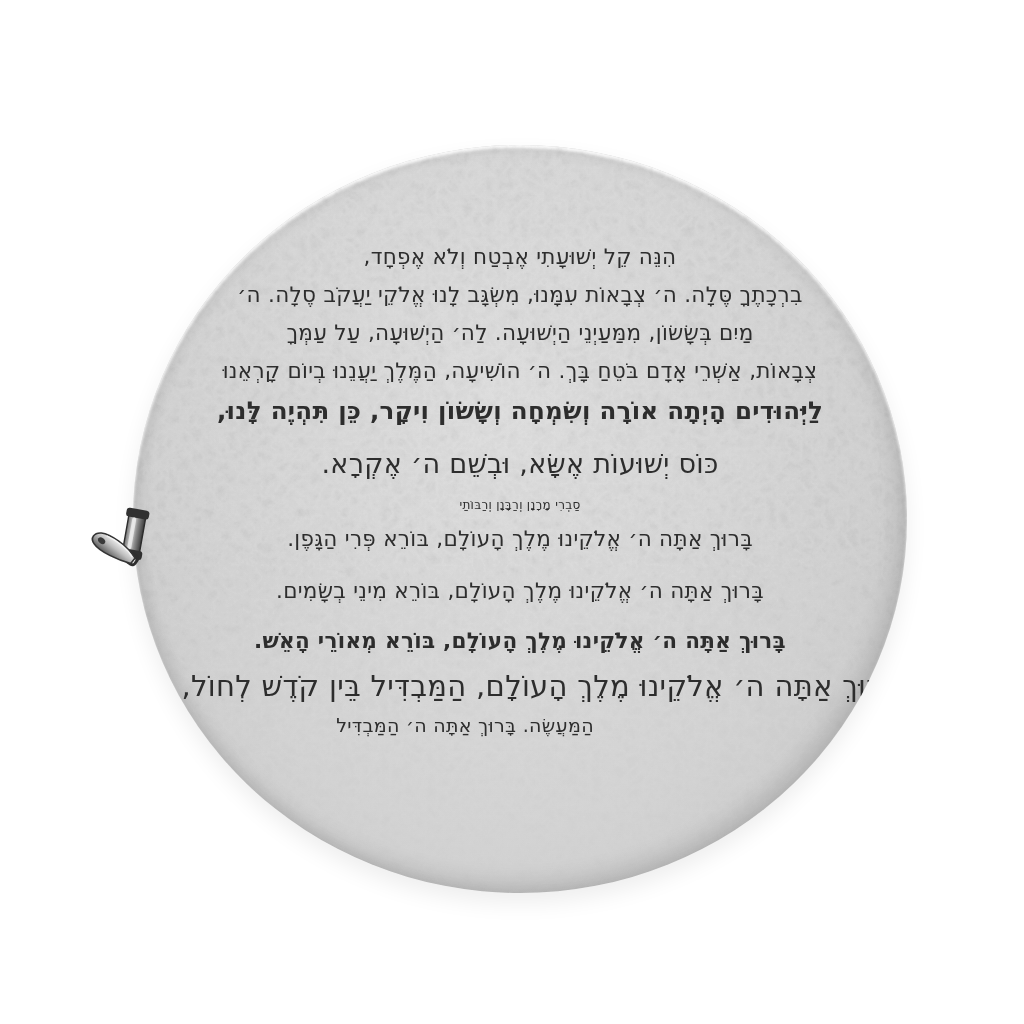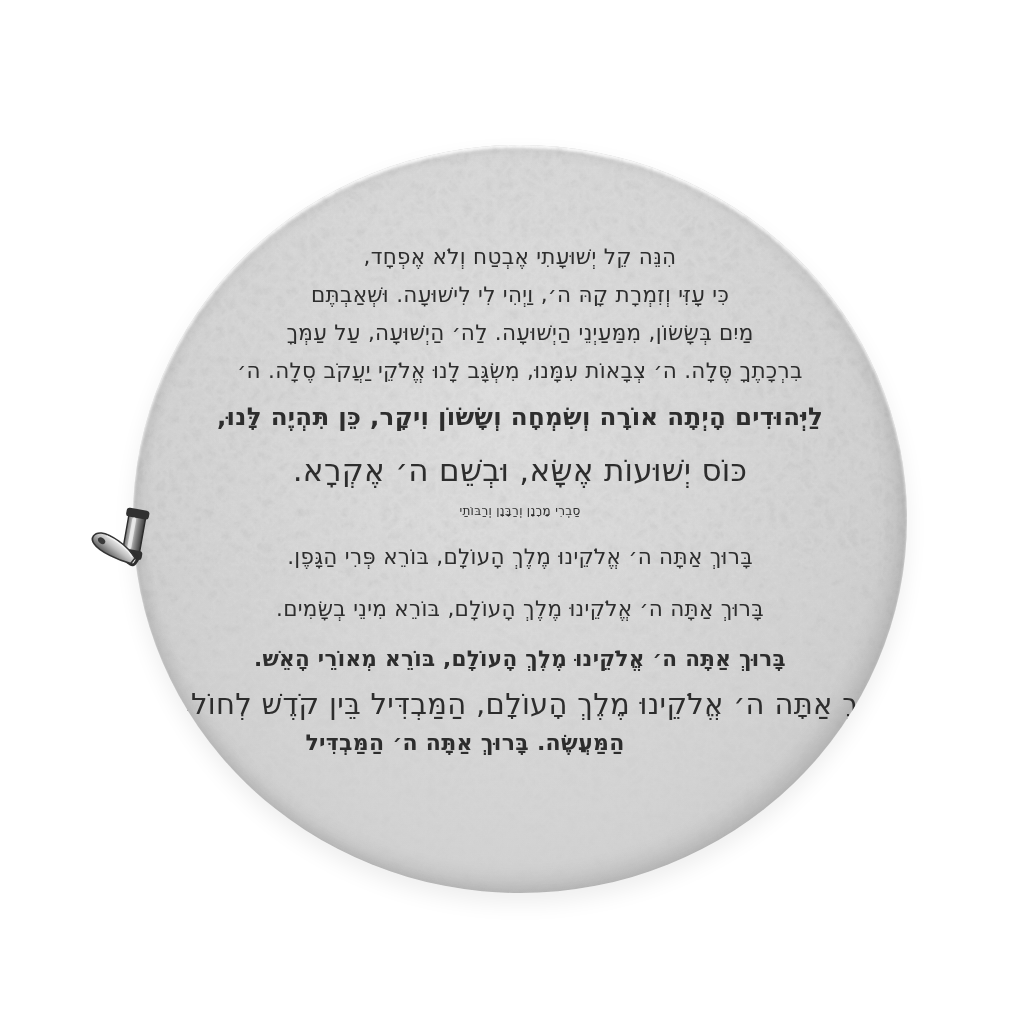--- a/index.html
+++ b/index.html
@@ -55,31 +55,31 @@
     color: #2d2d2d;
     text-align: center;
   }
   .line {
     display: flex;
     justify-content: center;
     white-space: nowrap;
     letter-spacing: 0.3px;
   }
   .intro .line      { font-size: 21.5px; line-height: 38px; }
-  .layehudim .line  { font-size: 24.5px; line-height: 36px; font-weight: bold; margin-top: 9px; }
-  .kos .line        { font-size: 31px;   line-height: 32px; margin-top: 19px; }
+  .layehudim .line  { font-size: 24.5px; line-height: 36px; font-weight: bold; margin-top: 3px; }
+  .kos .line        { font-size: 27px;   line-height: 32px; margin-top: 19px; }
   .savri .line      { font-size: 12px;   line-height: 24px; margin-top: 13px; }
   .blessing .line   { font-size: 21.5px; line-height: 36px; }
-  .b-wine   .line   { margin-top: 16px; }
+  .b-wine   .line   { margin-top: 4px; }
   .b-spices .line   { margin-top: 16px; }
   .b-fire   .line   { margin-top: 14px; font-weight: bold; }
   .havdalah-main    { margin-top: 9px; }
   .havdalah-main .line { font-size: 29px; line-height: 37px; }
   .havdalah-end     { margin-top: 2px; transform: translateX(-55px); }
-  .havdalah-end .line { font-size: 22px; line-height: 36px; font-weight: bold; }
+  .havdalah-end .line { font-size: 19px; line-height: 36px; }
 
   
   .zipper {
     position: absolute;
     left: 82px;
     top: 498px;
     width: 120px;
     height: 120px;
   }
 </style>
@@ -108,23 +108,23 @@
         </filter>
       </defs>
       <rect width="774" height="748" filter="url(#leatherCoarse)" opacity="0.30"></rect>
       <rect width="774" height="748" filter="url(#leatherFine)" opacity="0.28"></rect>
     </svg>
 
     <div class="text-block">
 
       <div class="intro">
         <div class="line">הִנֵּה קֵל יְשׁוּעָתִי אֶבְטַח וְלֹא אֶפְחָד,</div>
-        <div class="line">כִּי עָזִּי וְזִמְרָת קָהּ ה׳, וַיְהִי לִי לִישׁוּעָה. וּשְׁאַבְתֶּם</div>
+        <div class="line">בִרְכָתֶךָ סֶּלָה. ה׳ צְבָאוֹת עִמָּנוּ, מִשְׂגָּב לָנוּ אֱלֹקֵי יַעֲקֹב סֶלָה. ה׳</div>
         <div class="line">מַיִם בְּשָׂשׂוֹן, מִמַּעַיְנֵי הַיְשׁוּעָה. לַה׳ הַיְשׁוּעָה, עַל עַמְּךָ</div>
-        <div class="line">בִרְכָתֶךָ סֶּלָה. ה׳ צְבָאוֹת עִמָּנוּ, מִשְׂגָּב לָנוּ אֱלֹקֵי יַעֲקֹב סֶלָה. ה׳</div>
+        <div class="line">צְבָאוֹת, אַשְׁרֵי אָדָם בֹּטֵחַ בָּךְ. ה׳ הוֹשִׁיעָה, הַמֶּלֶךְ יַעֲנֵנוּ בְיוֹם קָרְאֵנוּ</div>
       </div>
 
       <div class="layehudim">
         <div class="line">לַיְּהוּדִים הָיְתָה אוֹרָה וְשִׂמְחָה וְשָׂשׂוֹן וִיקָר, כֵּן תִּהְיֶה לָּנוּ,</div>
       </div>
 
       <div class="kos">
         <div class="line">כּוֹס יְשׁוּעוֹת אֶשָּׂא, וּבְשֵׁם ה׳ אֶקְרָא.</div>
       </div>
 

